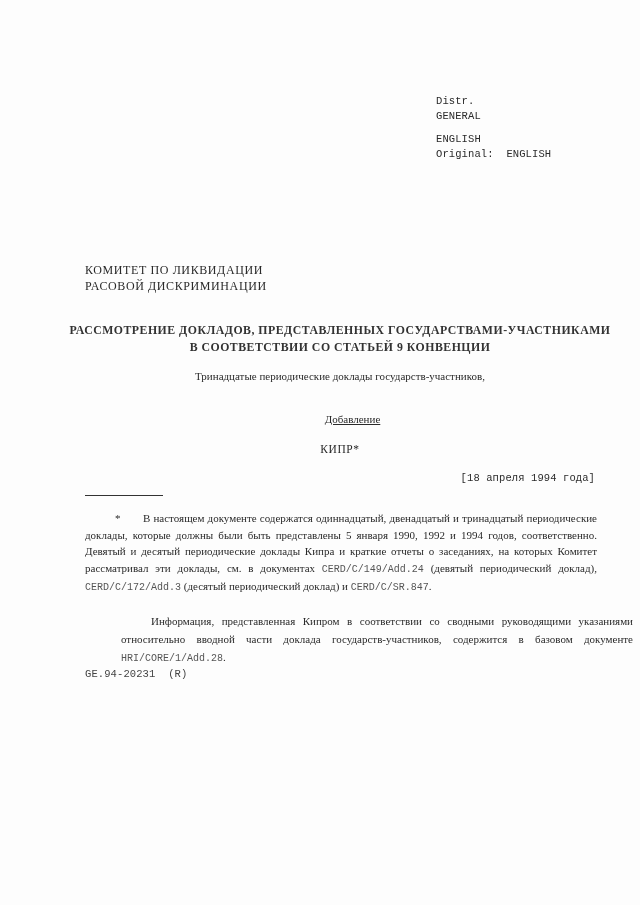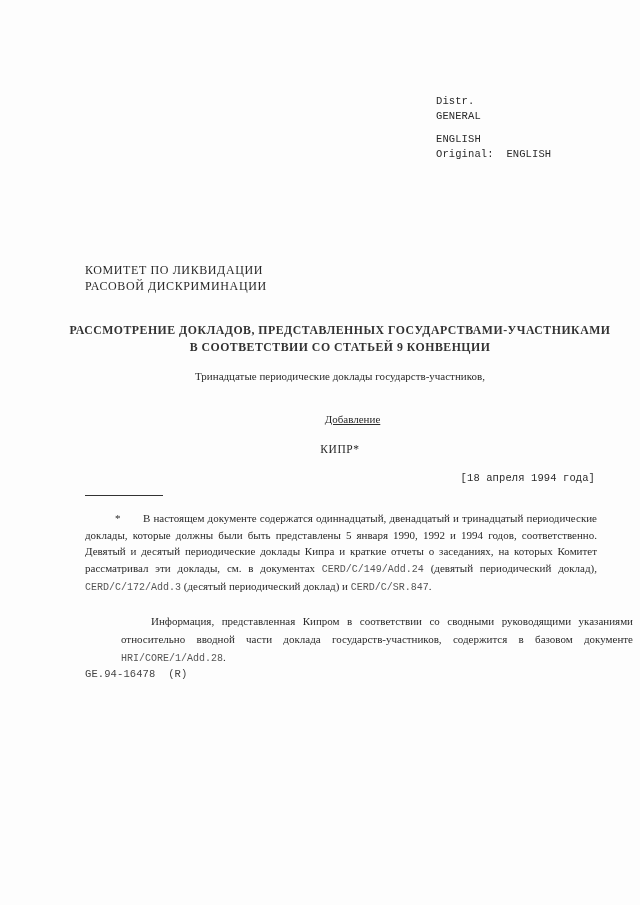--- a/index.html
+++ b/index.html
@@ -179,13 +179,13 @@
 <div class="abs rule"></div>
 
 <div class="abs footnote serif">
   <p><span class="star">*</span><span>В настоящем документе содержатся одиннадцатый, двенадцатый и тринадцатый периодические доклады, которые должны были быть представлены 5 января 1990, 1992 и 1994 годов, соответственно.  Девятый и десятый периодические доклады Кипра и краткие отчеты о заседаниях, на которых Комитет рассматривал эти доклады, см. в документах </span><span class="ref">CERD/C/149/Add.24</span><span> (девятый периодический доклад), </span><span class="ref">CERD/C/172/Add.3</span><span> (десятый периодический доклад) и </span><span class="ref">CERD/C/SR.847</span><span>.</span></p>
 </div>
 
 <div class="abs para2 serif">
   <p><span>Информация, представленная Кипром в соответствии со сводными руководящими указаниями относительно вводной части доклада государств-участников, содержится в базовом документе </span><span class="ref">HRI/CORE/1/Add.28</span><span>.</span></p>
 </div>
 
-<div class="abs jobno mono">GE.94-16478  (R)</div>
+<div class="abs jobno mono">GE.94-20231  (R)</div>
 
 </body></html>

